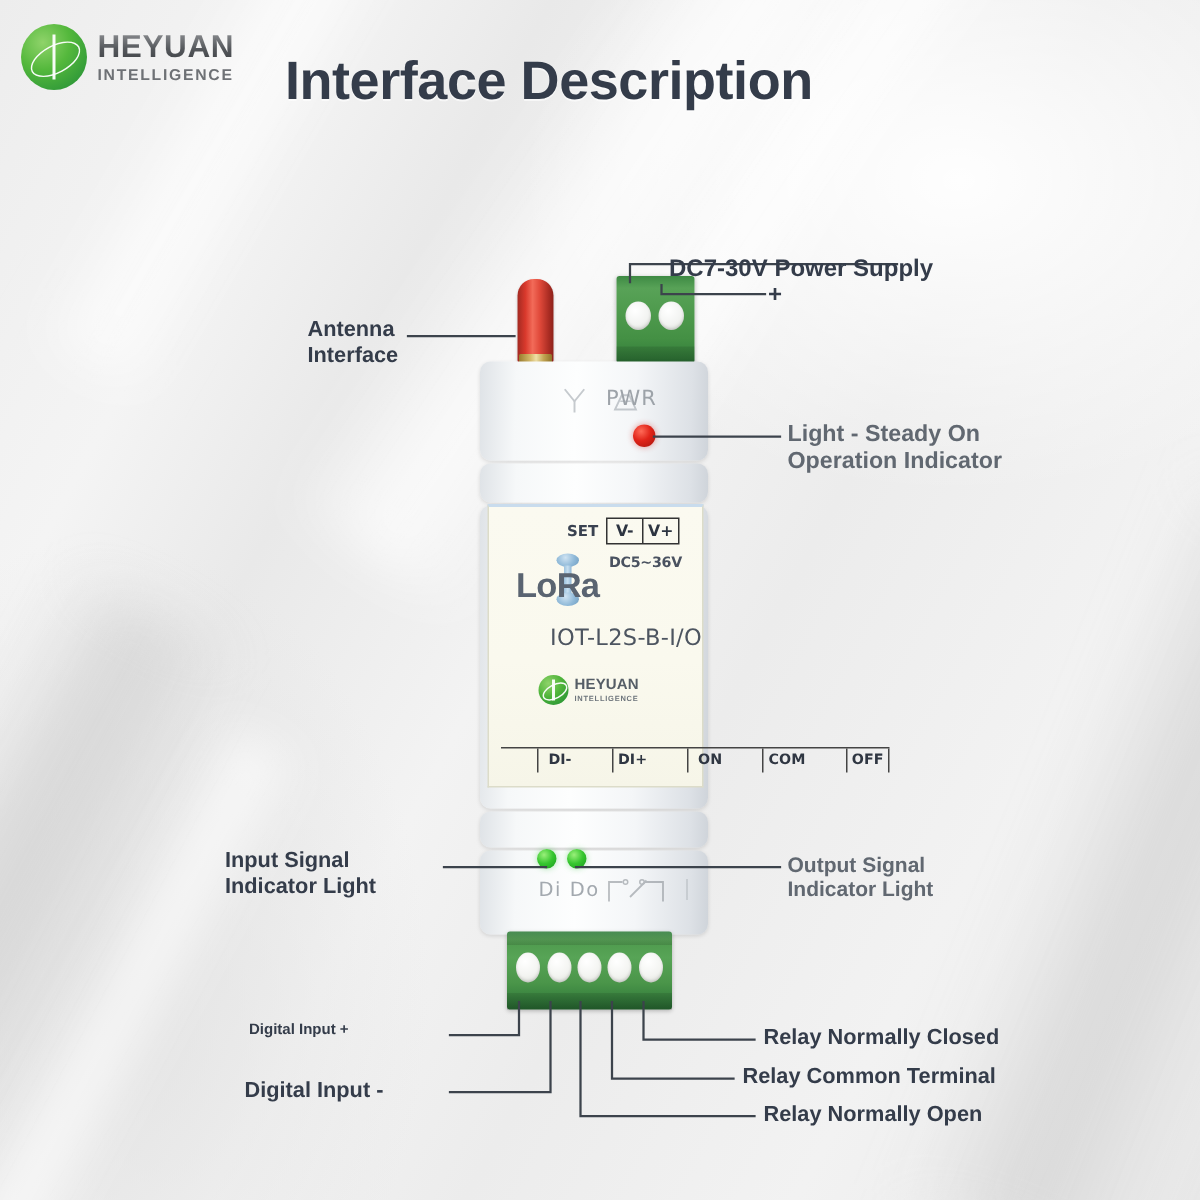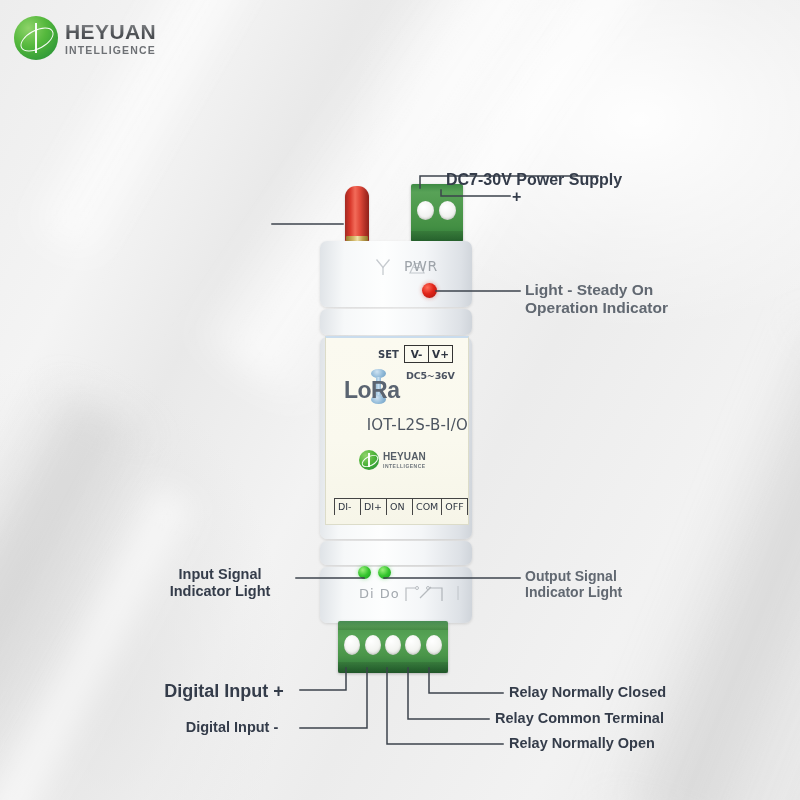--- a/index.html
+++ b/index.html
@@ -279,24 +279,25 @@
   .lf-terms {
     position: absolute; left: 8px; top: 160px;
     display: flex;
     border-top: 1.3px solid #444;
   }
   .lf-terms span {
     display: block;
     height: 16px; line-height: 16px;
     padding: 0 3px;
     min-width: 19px;
-    text-align: left;
-    font-size: 9.5px; font-weight: normal; color: #2f3642;
+    text-align: right;
+    font-size: 9.5px; font-weight: bold; color: #2f3642;
     border-left: 1.3px solid #444;
     font-family: "DejaVu Sans", sans-serif;
+    margin-left: 24px;
   }
   .lf-terms span:last-child { border-right: 1.3px solid #444; }
 
   
   .led-green {
     position: absolute;
     width: 13px; height: 13px;
     border-radius: 50%;
     background: radial-gradient(circle at 36% 30%, #9af07a 0%, #36c62f 48%, #169a1c 100%);
     box-shadow: 0 0 4px rgba(40,190,50,0.4);
@@ -335,29 +336,29 @@
     background: linear-gradient(180deg, rgba(255,255,255,0.12), rgba(0,0,0,0.12));
   }
 
   
   #leaders { position: absolute; left: 0; top: 0; width: 800px; height: 800px; pointer-events: none; }
 
   .callout { position: absolute; line-height: 1.17; }
   .callout.bold  { font-weight: bold; }
   .callout.dark  { color: #343c4a; }
   .callout.gray  { color: #616871; }
-  .callout.right { text-align: center; }
+  .callout.right { text-align: left; }
 
   .c-antenna   { left: 205px; top: 212px; width: 150px; font-size: 14.5px; }
   .c-dcsupply  { left: 446px; top: 171px; font-size: 16px; }
   .c-plus      { left: 512px; top: 188px; font-size: 16px; }
   .c-operation { left: 525px; top: 281px; width: 190px; font-size: 15.5px; }
   .c-input     { left: 150px; top: 566px; width: 140px; font-size: 14.5px; }
   .c-output    { left: 525px; top: 568px; width: 160px; font-size: 14px; }
-  .c-dip       { left: 155px; top: 681px; width: 138px; font-size: 18px; }
+  .c-dip       { left: 166px; top: 681px; width: 138px; font-size: 10px; }
   .c-dim       { left: 163px; top: 719px; width: 138px; font-size: 14.5px; }
   .c-rnc       { left: 509px; top: 684px; font-size: 14.5px; }
   .c-rct       { left: 495px; top: 710px; font-size: 14.5px; }
   .c-rno       { left: 509px; top: 735px; font-size: 14.5px; }
 </style>
 </head>
 <body>
 
 <div id="page">
 
@@ -372,20 +373,21 @@
     <div class="mark">
       <div class="ring"></div>
       <div class="bar"></div>
     </div>
     <div class="words">
       <div class="w1">HEYUAN</div>
       <div class="w2">INTELLIGENCE</div>
     </div>
   </div>
 
+  <div id="title">Interface Description</div>
 
   <div id="device">
 
     <div class="antenna-body"></div>
     <div class="antenna-base"></div>
 
     <div class="term-top">
       <div class="screw p1"></div>
       <div class="screw p2"></div>
       <div class="lip"></div>
@@ -488,20 +490,24 @@
       <line x1="384" y1="578" x2="520" y2="578"></line>
 
       <path d="M346 668 L346 690 L300 690"></path>
       <path d="M367 668 L367 728 L300 728"></path>
       <path d="M387 668 L387 744 L503 744"></path>
       <path d="M408 668 L408 719 L489 719"></path>
       <path d="M429 668 L429 693 L503 693"></path>
     </g>
   </svg>
 
+  <div class="callout c-antenna bold dark">
+    <div>Antenna</div>
+    <div>Interface</div>
+  </div>
 
   <div class="callout c-dcsupply bold dark">DC7-30V Power Supply</div>
   <div class="callout c-plus bold dark">+</div>
 
   <div class="callout c-operation bold gray">
     <div>Light - Steady On</div>
     <div>Operation Indicator</div>
   </div>
 
   <div class="callout c-input bold dark right">

